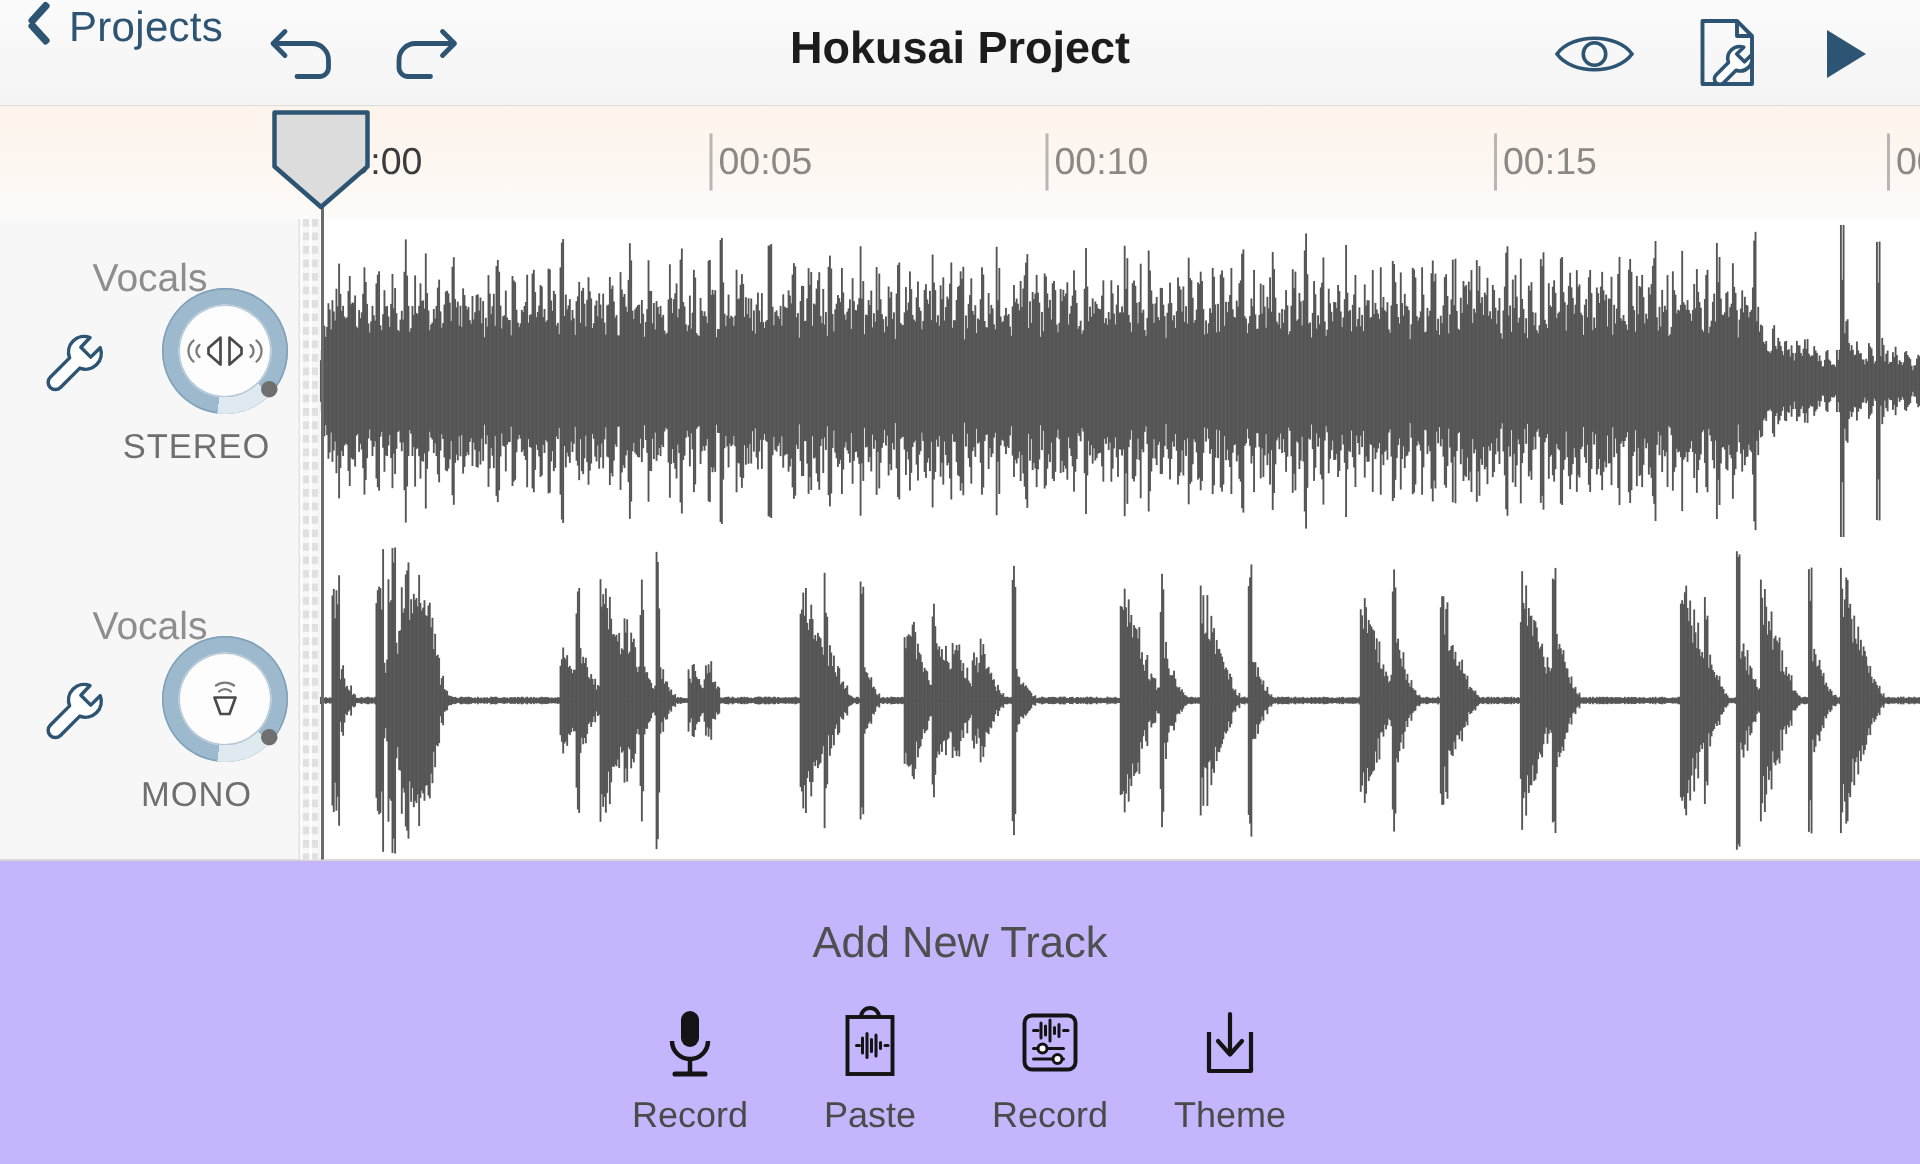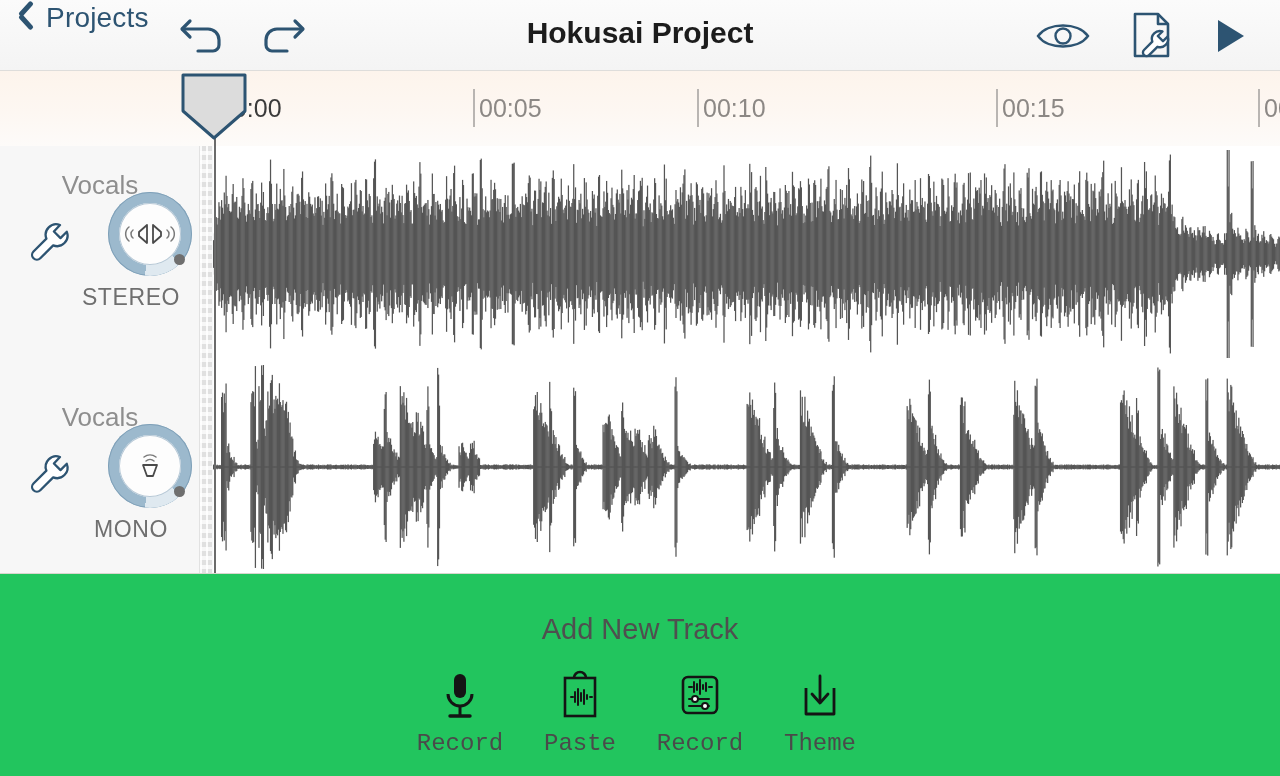--- a/index.html
+++ b/index.html
@@ -127,34 +127,33 @@
     background: #ffffff; overflow: hidden;
   }
   .wave-row { position: absolute; left: 0; width: 1067px; }
   .wave-row.r1 { top: 0px;   height: 215px; }
   .wave-row.r2 { top: 215px; height: 212px; }
   .wave-row svg { display: block; }
 
   
   .bottom {
     position: absolute; left: 0; top: 573px; width: 1280px; height: 203px;
-    background: #22c55e; border-top: 1px solid #d9d6ce;
+    background: #c4b5fd; border-top: 1px solid #d9d6ce;
   }
   .add-title {
     position: absolute; left: 0; top: 39px; width: 1280px; text-align: center;
     font-size: 29px; color: #4f4f4f;
   }
   .tools {
     position: absolute; left: 0; top: 94px; width: 1280px;
     display: flex; justify-content: center; gap: 0px;
   }
   .tool {
     width: 120px; display: flex; flex-direction: column; align-items: center;
     cursor: pointer;
-    font-family: Liberation Mono, monospace;
   }
   .tool .glyph { height: 56px; display: flex; align-items: center; justify-content: center; }
   .tool .tlabel { margin-top: 6px; font-size: 24px; color: #4a4a4a; }
 </style>
 </head>
 <body>
 
 <div id="app">
 
   <div class="topbar">

